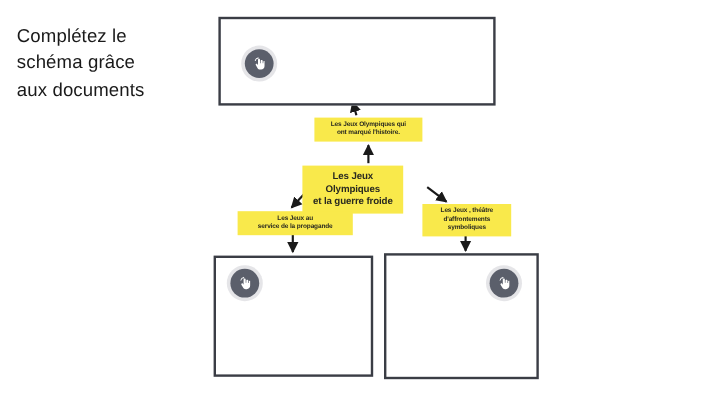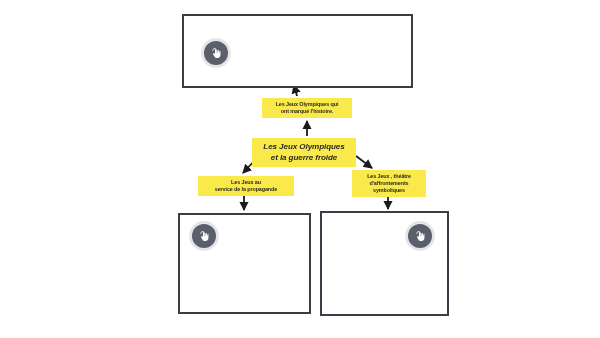--- a/index.html
+++ b/index.html
@@ -74,24 +74,23 @@
     box-sizing: border-box;
     line-height: 1.32;
     letter-spacing: -0.1px;
   }
   #lbl-history {
     left: 262px; top: 98px; width: 90px;
     font-size: 5.4px;
     padding: 3px 4px;
   }
   #lbl-center {
-    left: 252px; top: 138px; width: 104px;
+    left: 252px; top: 138px; width: 84px;
     font-size: 8.1px;
     padding: 4px 5px;
-    font-style: italic;
   }
   #lbl-propaganda {
     left: 198px; top: 176px; width: 96px;
     font-size: 5.4px;
     padding: 3px 4px;
   }
   #lbl-symbolic {
     left: 352px; top: 170px; width: 74px;
     font-size: 5.4px;
     padding: 3px 4px;
@@ -103,20 +102,23 @@
     left: 0; top: 0;
     width: 600px; height: 338px;
     pointer-events: none;
   }
 </style>
 </head>
 <body>
 
 <div id="canvas">
 
+  <div class="title" style="white-space: pre-line;">Complétez le
+schéma grâce
+aux documents</div>
 
   <svg id="arrows" viewBox="0 0 600 338" width="600" height="338">
     <defs>
       <marker id="ah" markerWidth="6" markerHeight="6" refX="4.6" refY="3" orient="auto" markerUnits="strokeWidth">
         <path d="M0,0.4 L5.2,3 L0,5.6 z" fill="#1a1a1a"></path>
       </marker>
     </defs>
 
     <line x1="307" y1="136" x2="307" y2="121" stroke="#1a1a1a" stroke-width="1.8" marker-end="url(#ah)"></line>
 

